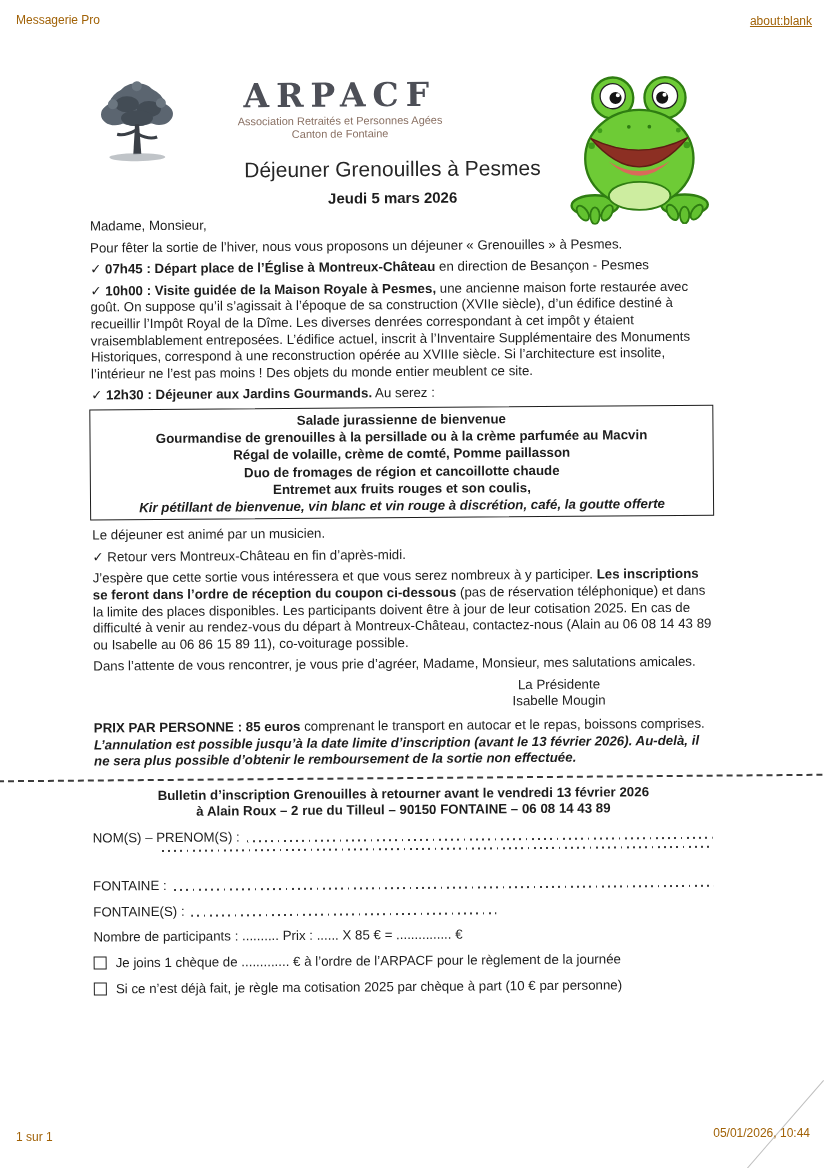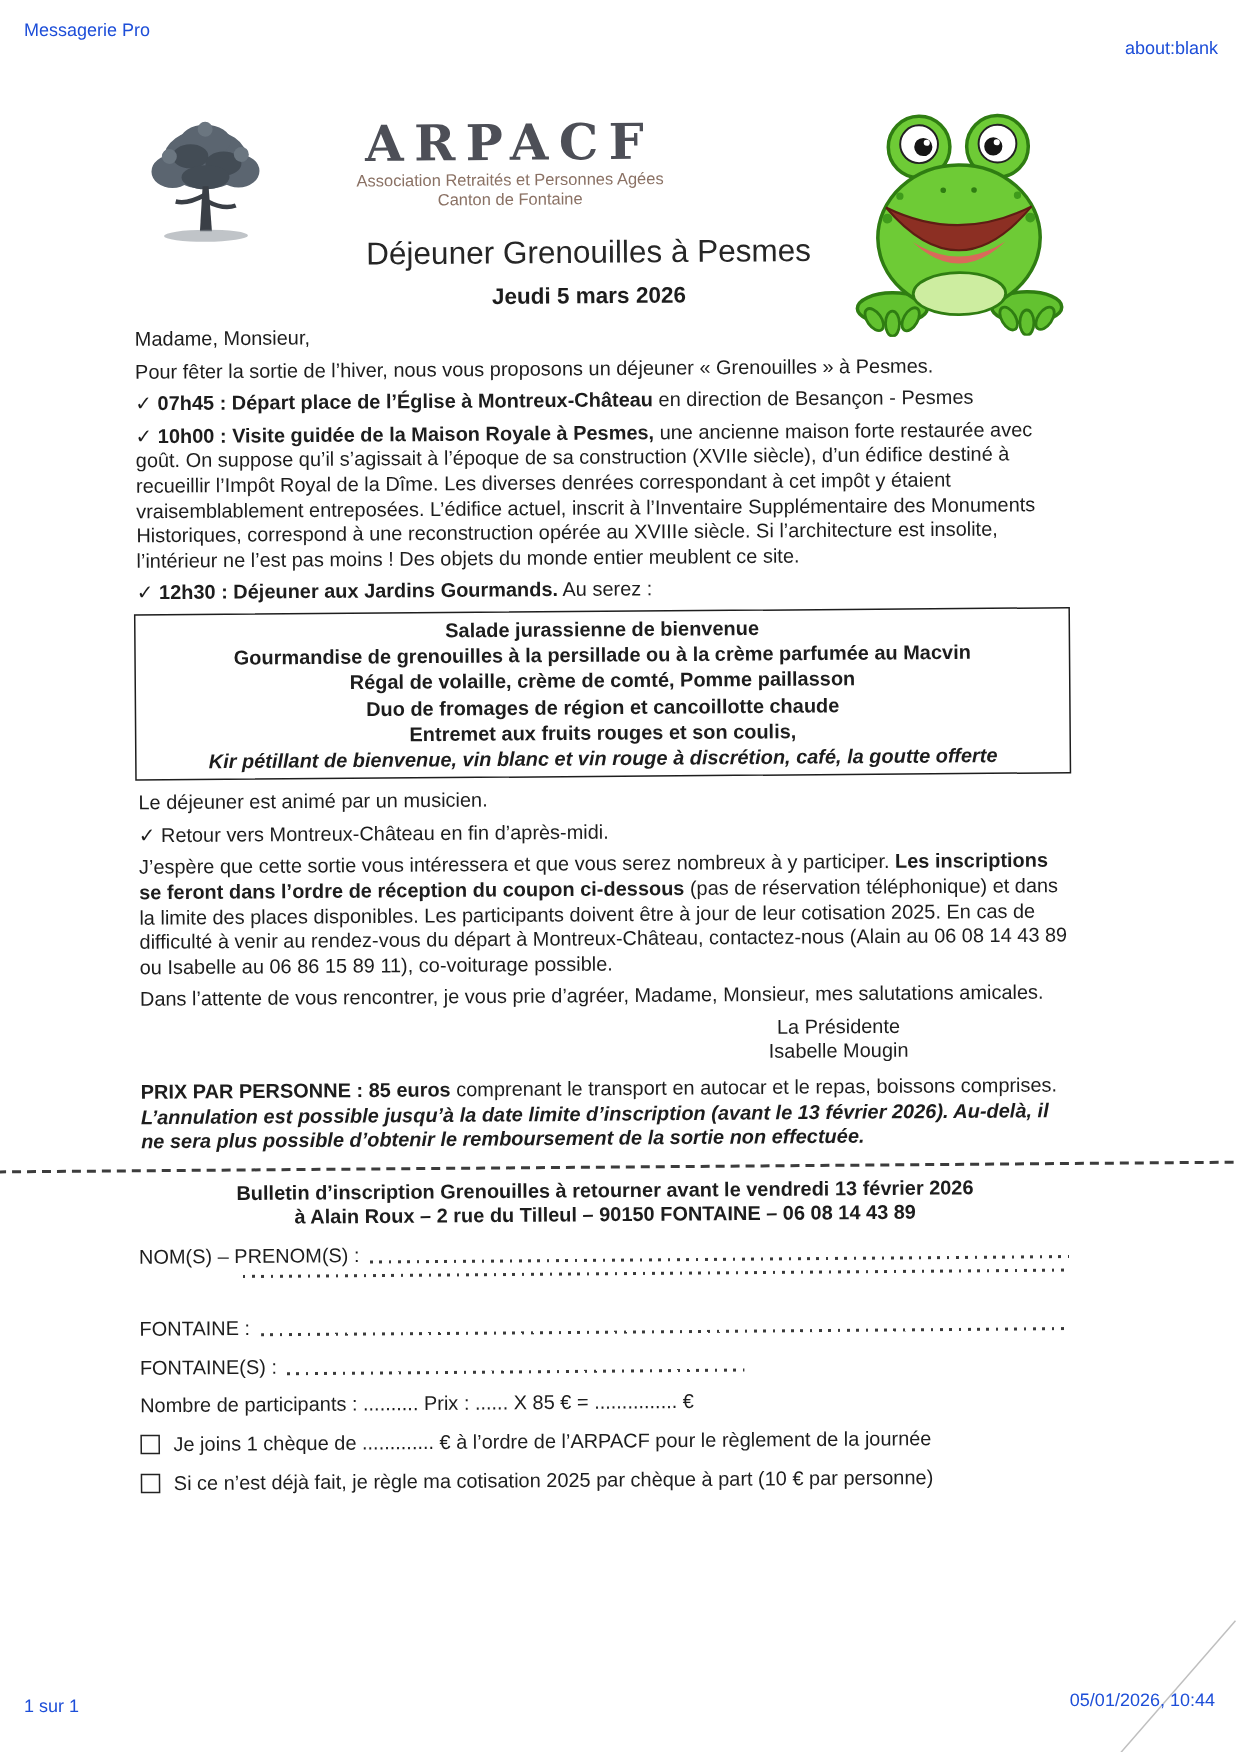--- a/index.html
+++ b/index.html
@@ -4,23 +4,23 @@
 <title>about:blank</title>
 <style>
   * { margin:0; padding:0; box-sizing:border-box; }
   html,body { background:#ffffff; }
   .page {
     position:relative; width:826px; height:1168px; margin:0 auto;
     background:#ffffff; overflow:hidden;
     font-family:"Liberation Sans","DejaVu Sans",sans-serif; color:#1d1d1d;
   }
   
-  .chrome { position:absolute; font-size:12px; color:#1d4ed8; }
+  .chrome { position:absolute; font-size:12px; color:#a16207; }
   .chrome.tl { top:13px; left:16px; }
-  .chrome.tr { top:25px;  right:14px; }
+  .chrome.tr { top:14px;  right:14px;text-decoration:underline; }
   .chrome.bl { bottom:24px; left:16px; }
   .chrome.br { bottom:28px; right:16px;margin-top:28px; }
 
   
   .scan { position:absolute; top:0; left:0; width:826px; transform:rotate(-0.45deg); transform-origin:50% 50%; }
 
   
   .letterhead { position:relative; height:212px; }
   .tree  { position:absolute; left:100px; top:76px; }
   .orgblock { position:absolute; left:178px; top:76px; width:330px; text-align:center; }

